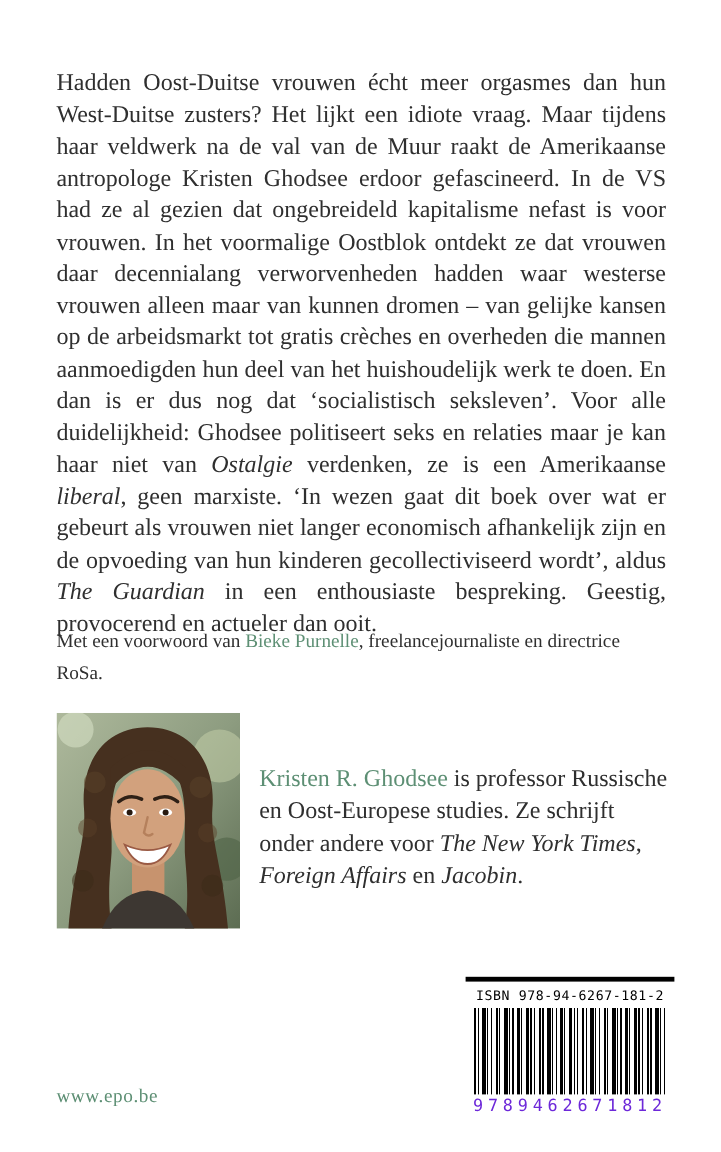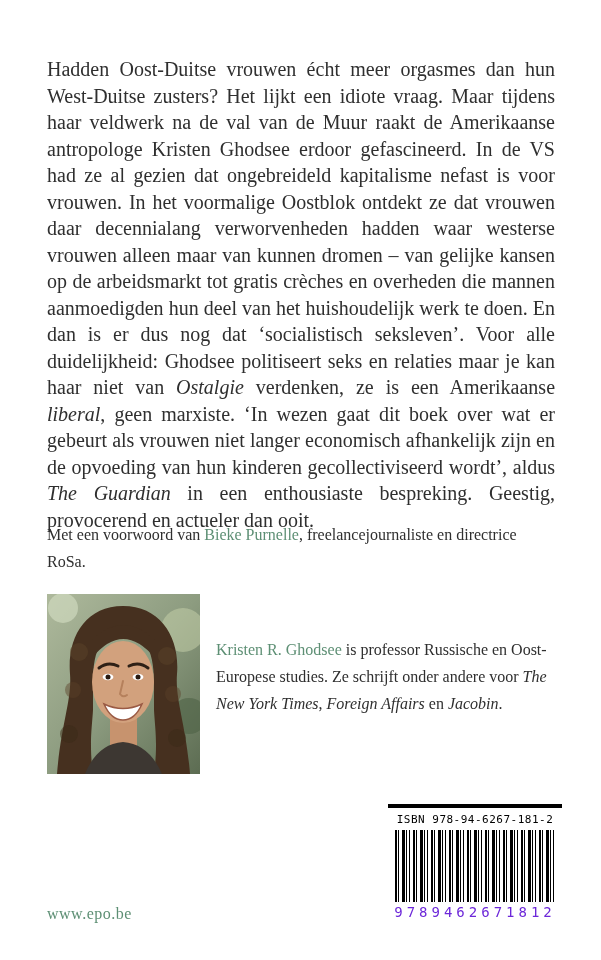--- a/index.html
+++ b/index.html
@@ -29,28 +29,28 @@
   }
   .seg-italic{font-style:italic;}
   .seg-green{color:var(--accent);}
   .author-photo-wrap{
     position:absolute;left:47px;top:582px;
     width:153px;height:180px;overflow:hidden;
   }
   .author-photo-wrap svg{display:block;width:100%;height:100%;}
   .bio{
     position:absolute;left:216px;right:40px;top:624px;
-    font-size:16px;line-height:27px;
+    font-size:20px;line-height:27px;
     text-align:left;
   }
   .barcode{
     position:absolute;right:39px;top:792px;
     width:174px;height:126px;
     background:#ffffff;
-    display:flex;flex-direction:column;align-items:stretch;
+    display:flex;flex-direction:column;align-items:stretch;justify-content:flex-end;
   }
   .barcode-rule{height:4px;background:#000;}
   .barcode-isbn{
     margin-top:5px;
     text-align:center;
     font-family:"DejaVu Sans Mono", monospace;
     font-size:11px;letter-spacing:0.5px;
     color:#000;white-space:nowrap;
   }
   .barcode-bars{

